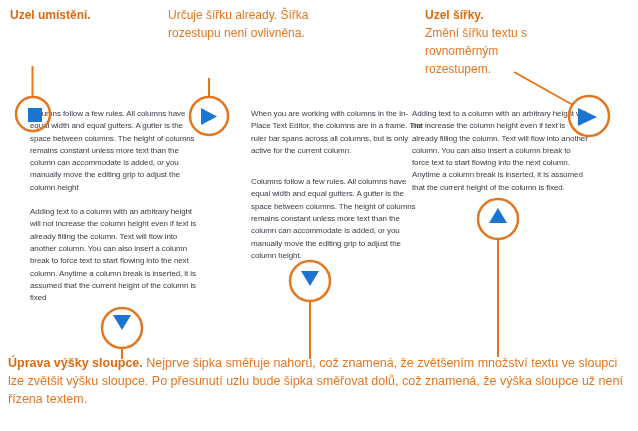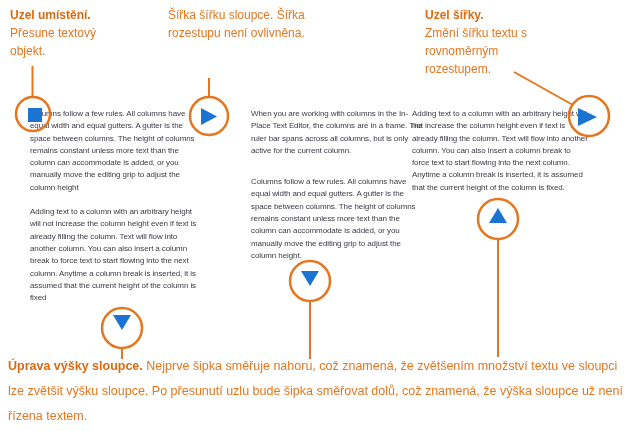--- a/index.html
+++ b/index.html
@@ -29,37 +29,36 @@
   }
   .col p{margin:0;}
   .p2-c1{margin-top:12px !important;}
   .p2-c2{margin-top:19px !important;}
   
   .caption{
     position:absolute;
     left:8px;top:354px;width:624px;
     color:#E4761F;
     font-size:12.5px;
-    line-height:25px;
+    line-height:18px;
   }
   .caption .cap-bold{font-weight:bold;color:#DD6A10;}
   svg{position:absolute;left:0;top:0;}
 </style>
 </head>
 <body>
 
 <div id="canvas">
 
   <div class="callout" style="left:10px;top:6px;width:118px;">
     <span class="co-title" style="display:block;">Uzel umístění.</span>
-    <span>Přesune textový objekt.</span>
   </div>
 
   <div class="callout" style="left:168px;top:6px;width:150px;">
-    <span>Šířka šířku sloupce. Šířka rozestupu není ovlivněna.</span>
+    <span>Určuje šířku already. Šířka rozestupu není ovlivněna.</span>
   </div>
 
   <div class="callout" style="left:425px;top:6px;width:138px;">
     <span class="co-title" style="display:block;">Uzel šířky.</span>
     <span>Změní šířku textu s rovnoměrným rozestupem.</span>
   </div>
 
   <div class="col" style="left:30px;width:174px;">
     <p>Columns follow a few rules. All columns have equal width and equal gutters. A gutter is the space between columns. The height of columns remains constant unless more text than the column can accommodate is added, or you manually move the editing grip to adjust the column height</p>
     <p class="p2-c1">Adding text to a column with an arbitrary height will not increase the column height even if text is already filling the column. Text will flow into another column. You can also insert a column break to force text to start flowing into the next column. Anytime a column break is inserted, it is assumed that the current height of the column is fixed</p>

